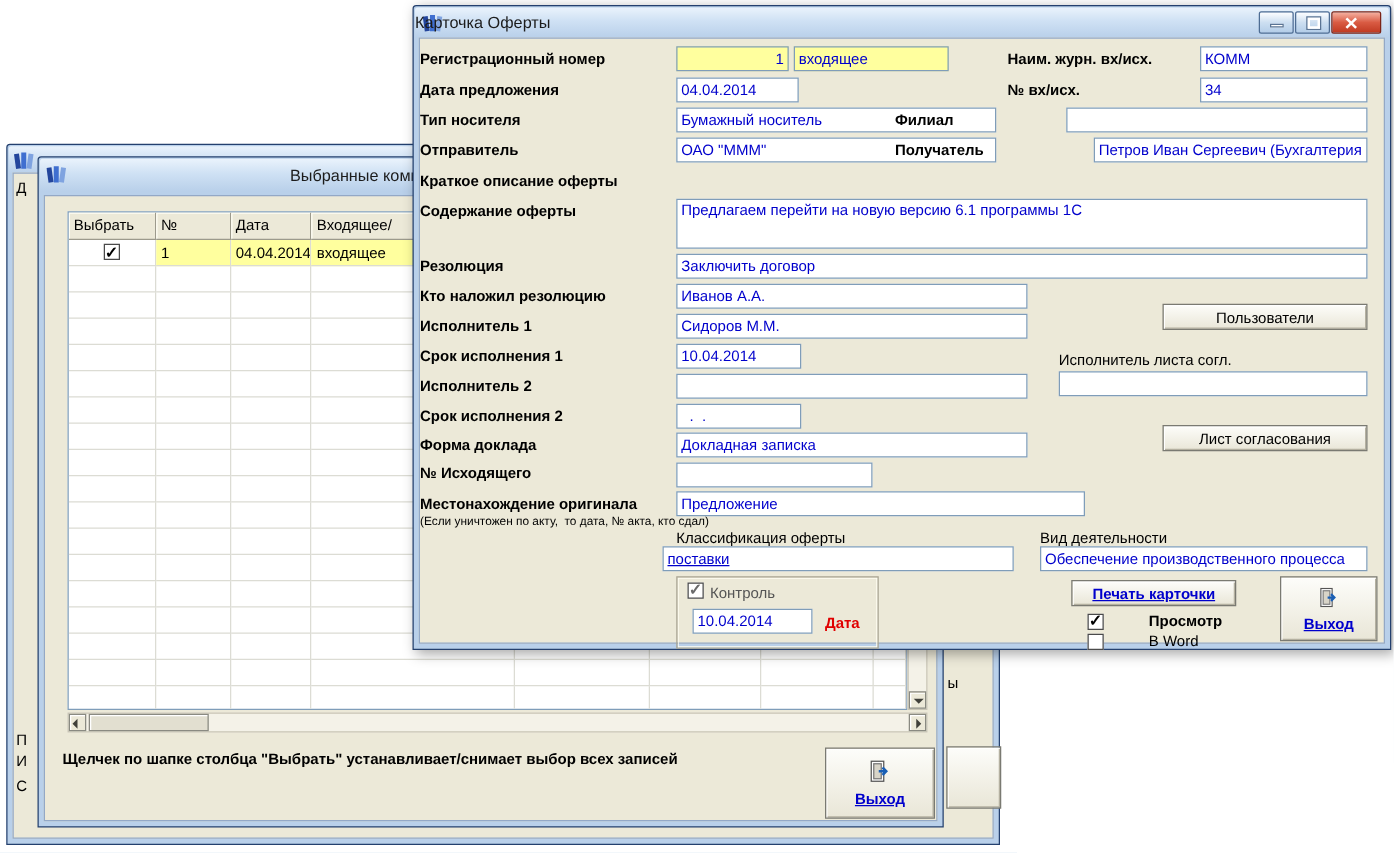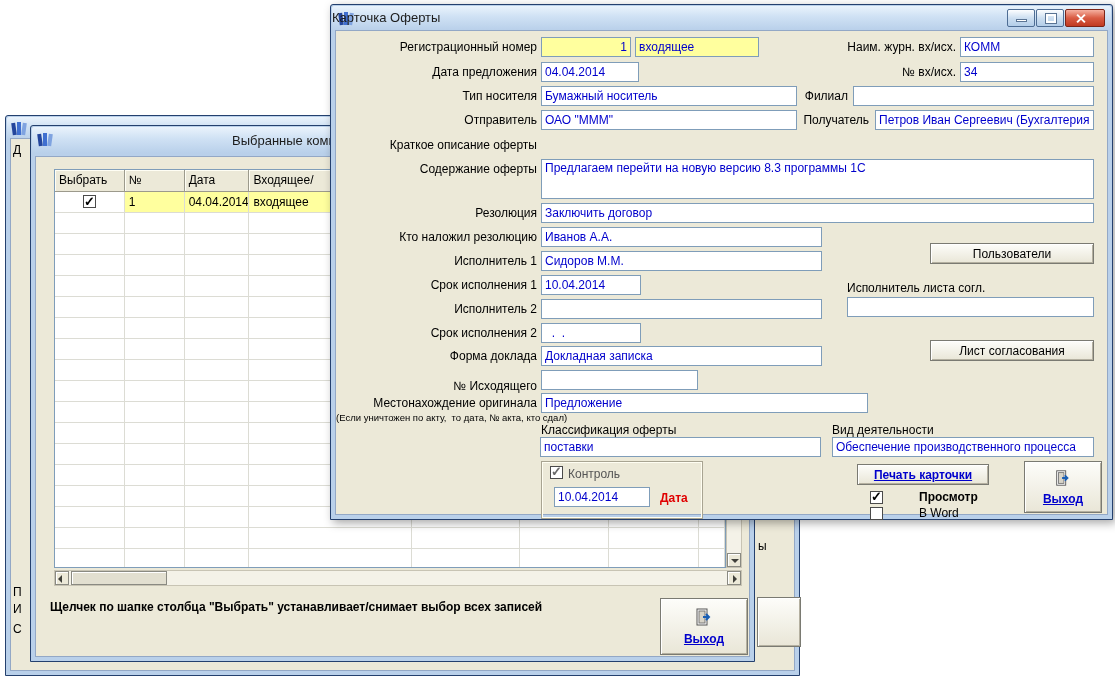--- a/index.html
+++ b/index.html
@@ -4,21 +4,21 @@
 <style>
   * { margin:0; padding:0; box-sizing:border-box; }
   html,body { width:1115px; height:682px; background:#ffffff; font-family:"Liberation Sans", sans-serif; }
   .stage { position:relative; width:1115px; height:682px; overflow:hidden; background:#fff; }
 
   .window { position:absolute; border:1px solid #24406e; background:#b9d0ea; border-radius:3px 3px 0 0; }
   .titlebar { position:absolute; left:1px; right:1px; top:1px; background:linear-gradient(180deg,#eaf3fc 0%,#cfe1f4 45%,#b9d0ea 100%); border-radius:2px 2px 0 0; }
   .content { position:absolute; left:4px; right:4px; bottom:4px; background:#ece9d8; border:1px solid #93a8c6; }
 
   .lbl { position:absolute; font-size:12px; line-height:14px; color:#000; white-space:nowrap; }
-  .lbl.r { text-align:right; }
+  .lbl.r { text-align:left;font-weight:bold; }
   .lbl.red { color:#e00000; font-weight:bold; }
   .note { position:absolute; font-size:9.5px; color:#000; text-align:right; white-space:pre; }
 
   .fld { position:absolute; height:20px; background:#fff; border:1px solid #7f9db9; color:#0000cc; font-size:12px; line-height:16px; padding:1px 3px; white-space:pre; overflow:hidden; }
   .fld.yellow { background:#ffff9e; }
   .fld.ra { text-align:right; }
   .fld.multi { line-height:15px; white-space:normal; }
 
   .btn { position:absolute; background:linear-gradient(#fdfdfa,#e9e6d7); border:1px solid #7a7a72;
          box-shadow: inset 1px 1px 0 #ffffff, inset -1px -1px 0 #b4b0a0; font-size:12px; color:#000;
@@ -377,30 +377,30 @@
       <div class="lbl r" style="left:0;top:82px;width:201px;">Отправитель</div>
       <div class="lbl r" style="left:0;top:107px;width:201px;">Краткое описание оферты</div>
       <div class="lbl r" style="left:0;top:131px;width:201px;">Содержание оферты</div>
       <div class="lbl r" style="left:0;top:175px;width:201px;">Резолюция</div>
       <div class="lbl r" style="left:0;top:199px;width:201px;">Кто наложил резолюцию</div>
       <div class="lbl r" style="left:0;top:223px;width:201px;">Исполнитель 1</div>
       <div class="lbl r" style="left:0;top:247px;width:201px;">Срок исполнения 1</div>
       <div class="lbl r" style="left:0;top:271px;width:201px;">Исполнитель 2</div>
       <div class="lbl r" style="left:0;top:295px;width:201px;">Срок исполнения 2</div>
       <div class="lbl r" style="left:0;top:318px;width:201px;">Форма доклада</div>
-      <div class="lbl r" style="left:0;top:348px;width:201px;">№ Исходящего</div>
+      <div class="lbl r" style="left:0;top:340px;width:201px;">№ Исходящего</div>
       <div class="lbl r" style="left:0;top:365px;width:201px;">Местонахождение оригинала</div>
       <div class="note" style="left:0;top:381px;width:201px;">(Если уничтожен по акту,  то дата, № акта, кто сдал)</div>
 
       <div class="fld yellow ra" style="left:205px;top:6px;width:90px;">1</div>
       <div class="fld yellow" style="left:299px;top:6px;width:124px;">входящее</div>
       <div class="fld" style="left:205px;top:31px;width:98px;">04.04.2014</div>
       <div class="fld" style="left:205px;top:55px;width:256px;">Бумажный носитель</div>
       <div class="fld" style="left:205px;top:79px;width:256px;">ОАО "МММ"</div>
-      <div class="fld multi" style="left:205px;top:128px;width:553px;height:40px;">Предлагаем перейти на новую версию 8.3 программы 1С</div>
+      <div class="fld multi" style="left:205px;top:128px;width:553px;height:40px;">Предлагаем перейти на новую версию 6.1 программы 1С</div>
       <div class="fld" style="left:205px;top:172px;width:553px;">Заключить договор</div>
       <div class="fld" style="left:205px;top:196px;width:281px;">Иванов А.А.</div>
       <div class="fld" style="left:205px;top:220px;width:281px;">Сидоров М.М.</div>
       <div class="fld" style="left:205px;top:244px;width:100px;">10.04.2014</div>
       <div class="fld" style="left:205px;top:268px;width:281px;"></div>
       <div class="fld" style="left:205px;top:292px;width:100px;">  .  .</div>
       <div class="fld" style="left:205px;top:315px;width:281px;">Докладная записка</div>
       <div class="fld" style="left:205px;top:339px;width:157px;"></div>
       <div class="fld" style="left:205px;top:362px;width:327px;">Предложение</div>
 
@@ -413,21 +413,21 @@
       <div class="lbl r" style="left:380px;top:82px;width:153px;">Получатель</div>
       <div class="fld" style="left:539px;top:79px;width:219px;">Петров Иван Сергеевич (Бухгалтерия</div>
 
       <div class="btn" style="left:594px;top:212px;width:164px;height:21px;">Пользователи</div>
       <div class="lbl" style="left:511px;top:250px;">Исполнитель листа согл.</div>
       <div class="fld" style="left:511px;top:266px;width:247px;"></div>
       <div class="btn" style="left:594px;top:309px;width:164px;height:21px;">Лист согласования</div>
 
       <div class="lbl" style="left:205px;top:392px;">Классификация оферты</div>
       <div class="lbl" style="left:496px;top:392px;">Вид деятельности</div>
-      <div class="fld" style="left:204px;top:406px;width:281px;">поставки</div>
+      <div class="fld" style="left:194px;top:406px;width:281px;text-decoration:underline;">поставки</div>
       <div class="fld" style="left:496px;top:406px;width:262px;">Обеспечение производственного процесса</div>
 
       <div class="groupbox" style="left:205px;top:430px;width:162px;height:58px;">
         <span class="cb" style="left:8px;top:4px;">
             <span class="mark gray">✓</span>
           </span>
         <span class="lbl" style="left:26px;top:5px;color:#555;">Контроль</span>
         <div class="fld" style="left:12px;top:25px;width:96px;">10.04.2014</div>
         <span class="lbl red" style="left:118px;top:29px;">Дата</span>
       </div>

